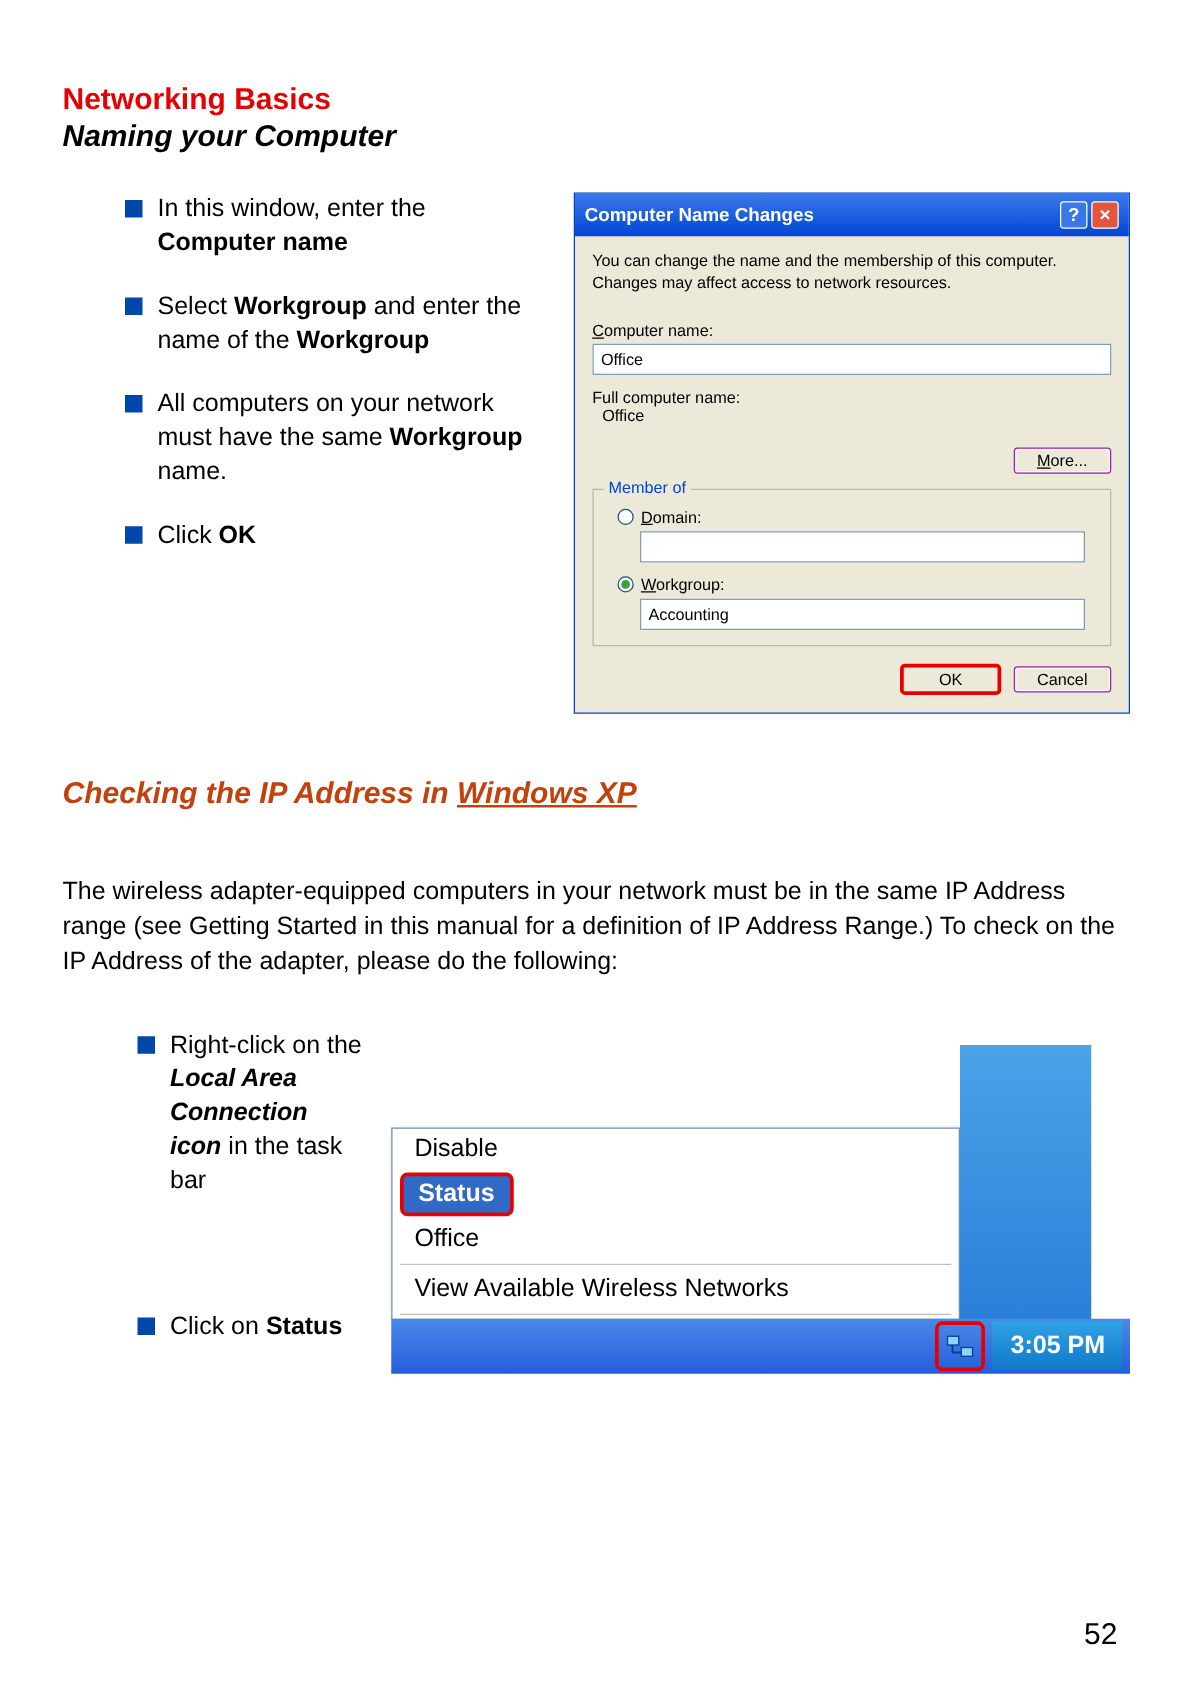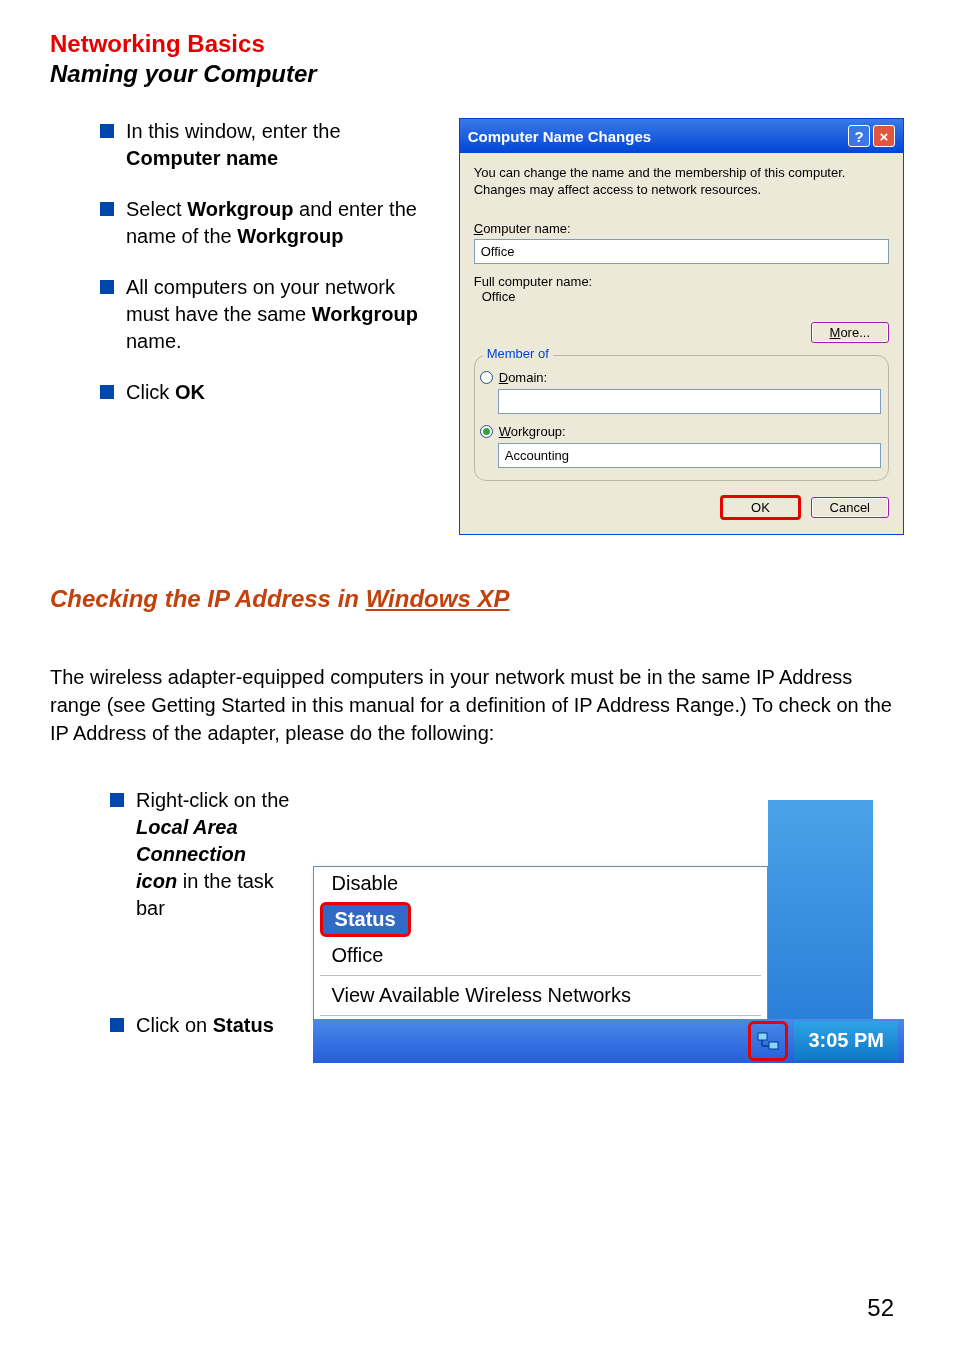--- a/index.html
+++ b/index.html
@@ -9,20 +9,21 @@
       height: 1352px;
       background: #fff;
       position: relative;
       padding: 30px 50px;
     }
     .heading-red {
       color: #e60000;
       font-weight: bold;
       font-size: 24px;
       margin-bottom: 2px;
+      margin-top: 36px;
     }
     .heading-italic {
       font-weight: bold;
       font-style: italic;
       font-size: 24px;
       color: #000;
       margin-bottom: 30px;
     }
     .top-section {
       display: flex;
@@ -95,22 +96,22 @@
     .dlg-btn {
       border: 1px solid #a21caf;
       background: #ece9d8;
       padding: 2px 18px;
       font-size: 13px;
       border-radius: 3px;
       box-shadow: 0 0 0 1px #fff inset;
     }
     .groupbox {
       border: 1px solid #bcb8a5;
-      border-radius: 12px;
-      padding: 14px 5px 12px;
+      border-radius: 0;
+      padding: 14px 19px 12px;
       margin-bottom: 14px;
       position: relative;
     }
     .groupbox-legend {
       position: absolute;
       top: -10px;
       left: 8px;
       background: #ece9d8;
       padding: 0 4px;
       color: #0046d5;

